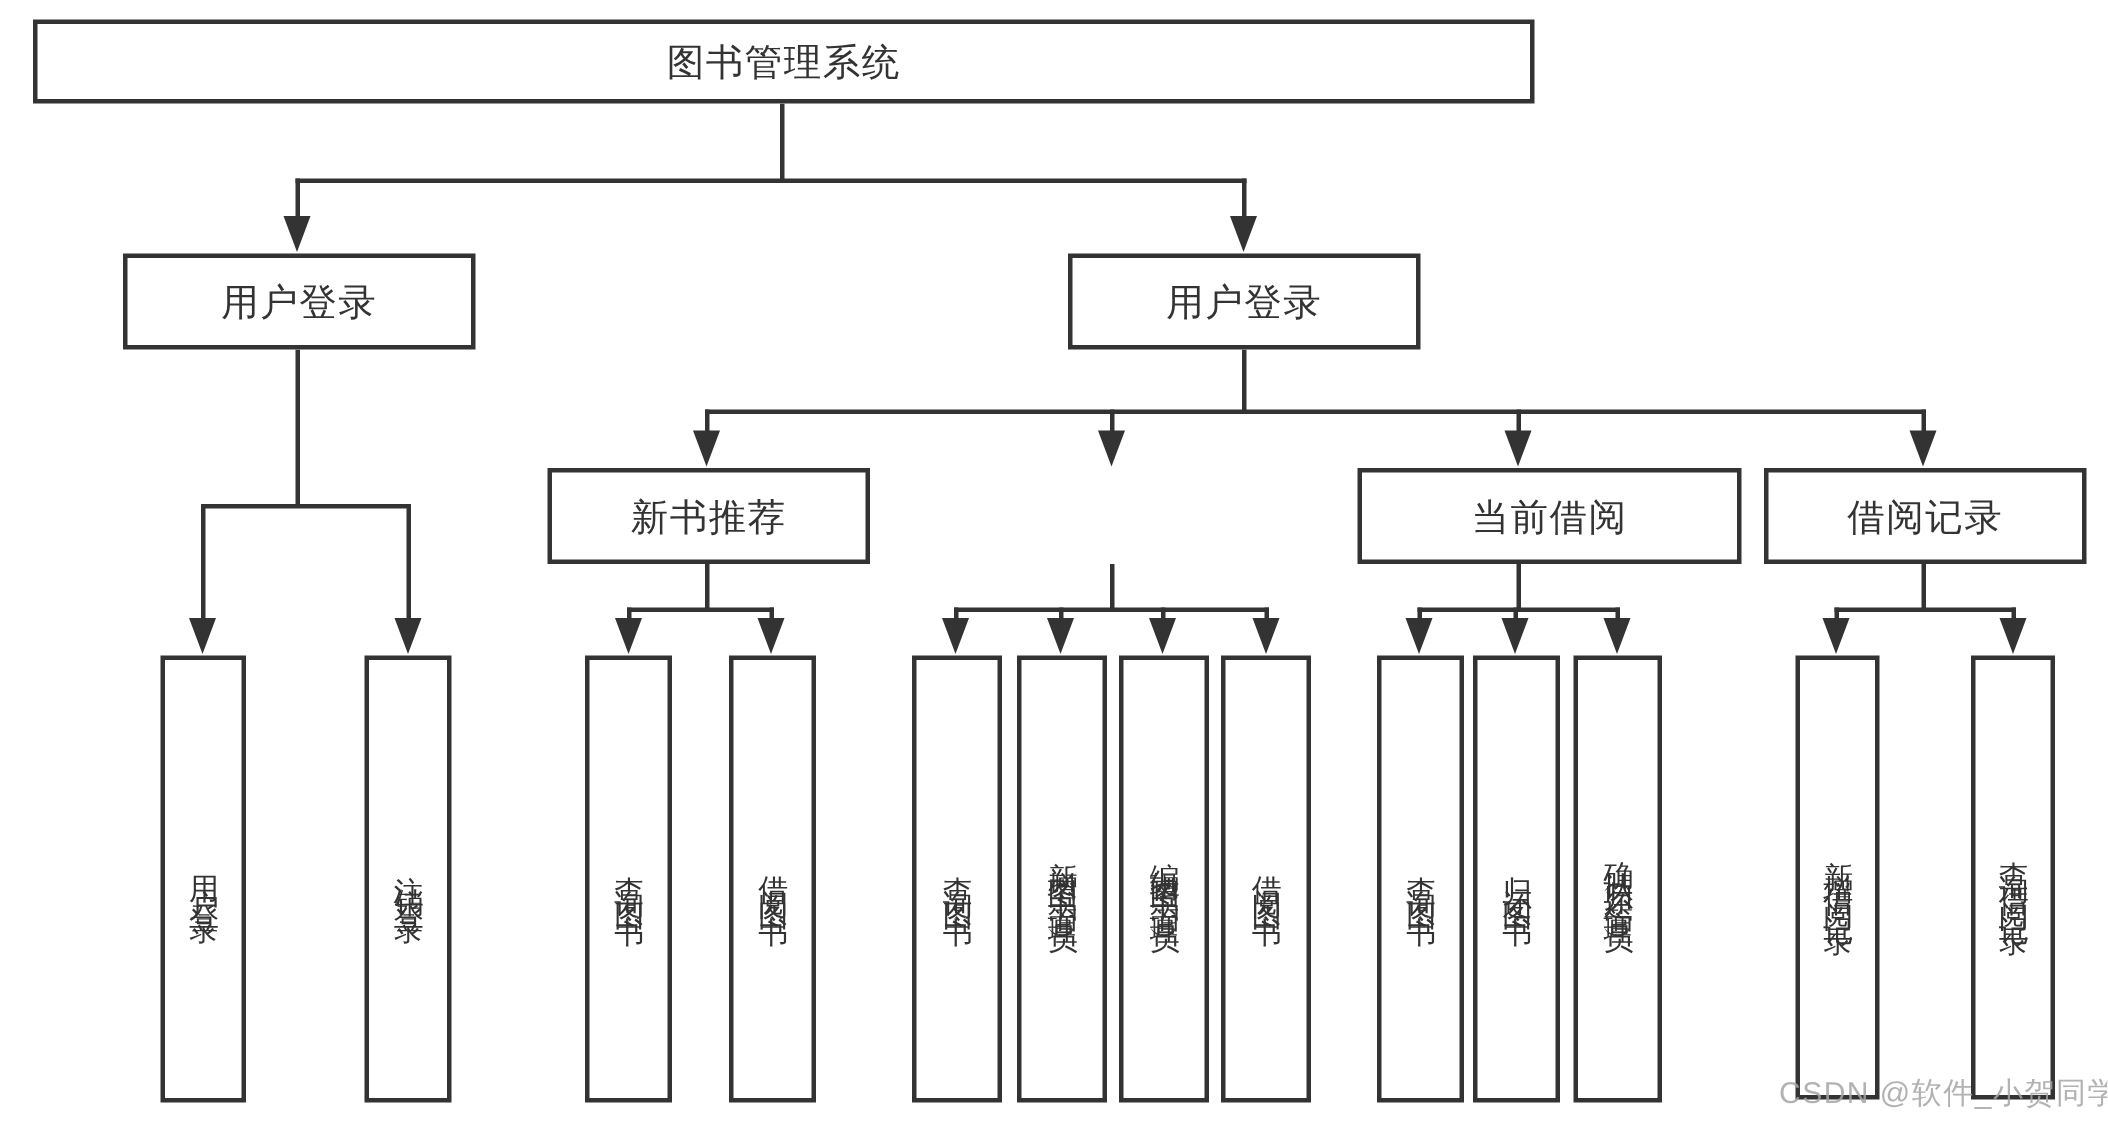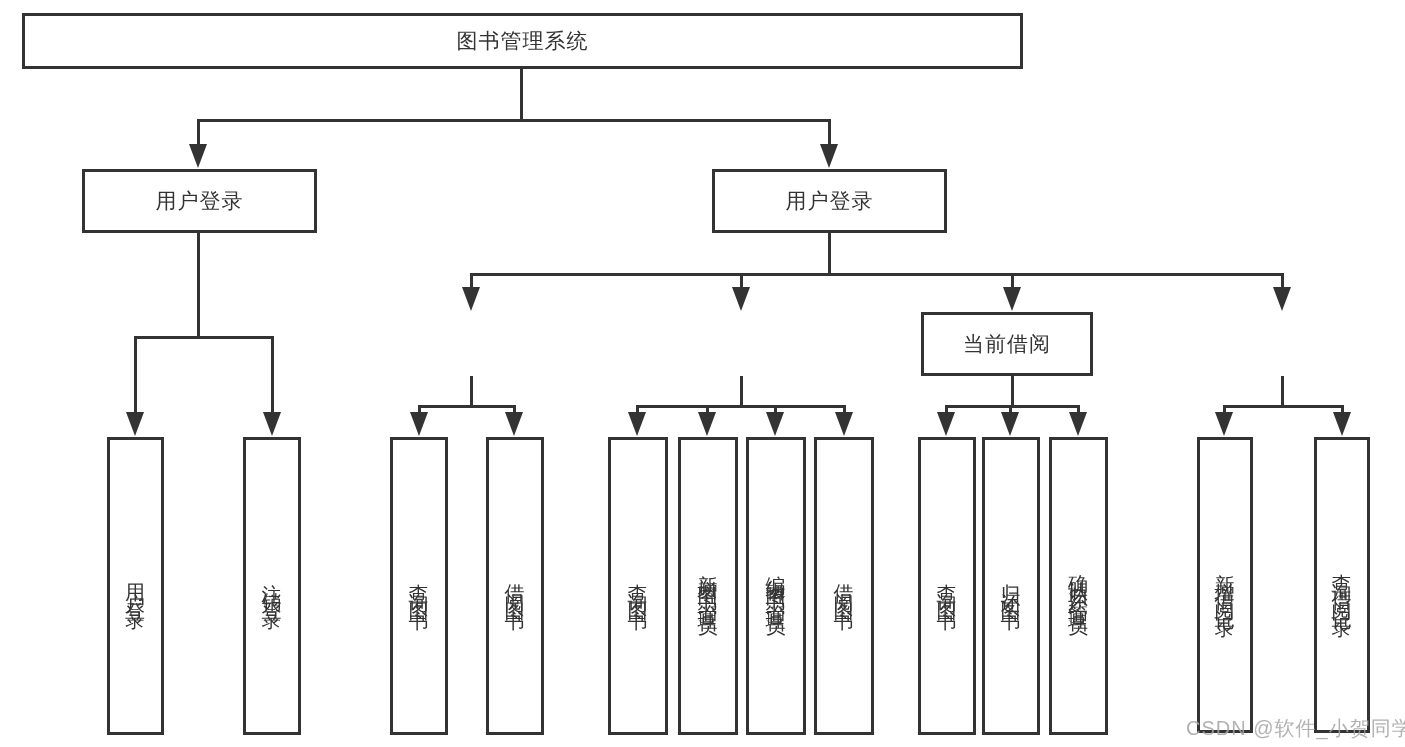--- a/index.html
+++ b/index.html
@@ -9,21 +9,21 @@
     background:#fff;
     font-family:"Liberation Sans", sans-serif;
     overflow:hidden;
   }
   .bx{ 
     position:absolute;
     box-sizing:border-box;
     border:3px solid #333;
     background:#fff;
     display:flex;align-items:center;justify-content:center;
-    font-size:21px;color:#333;
+    font-size:25px;color:#333;
     letter-spacing:1px;
     z-index:2;
   }
   .bv{ 
     position:absolute;
     box-sizing:border-box;
     border:3px solid #333;
     background:#fff;
     display:flex;align-items:center;justify-content:center;
     writing-mode:vertical-rl;
@@ -62,26 +62,32 @@
   </div>
 
   <div class="bx" style="left:82px;top:169px;width:235px;height:64px;">
     <span>用户登录</span>
   </div>
 
   <div class="bx" style="left:712px;top:169px;width:235px;height:64px;">
     <span>用户登录</span>
   </div>
 
+  <div class="bx" style="left:365px;top:312px;width:215px;height:64px;">
+    <span>新书推荐</span>
+  </div>
 
 
-  <div class="bx" style="left:905px;top:312px;width:172px;height:64px;margin-left:16px;">
+  <div class="bx" style="left:905px;top:312px;width:256px;height:64px;">
     <span>当前借阅</span>
   </div>
 
+  <div class="bx" style="left:1176px;top:312px;width:215px;height:64px;">
+    <span>借阅记录</span>
+  </div>
 
   <div class="bv" style="left:107px;top:437px;width:57px;height:298px;">
     <span>用户登录</span>
   </div>
   <div class="bv" style="left:243px;top:437px;width:58px;height:298px;">
     <span>注销登录</span>
   </div>
 
   <div class="bv" style="left:390px;top:437px;width:58px;height:298px;">
     <span>查询图书</span>

